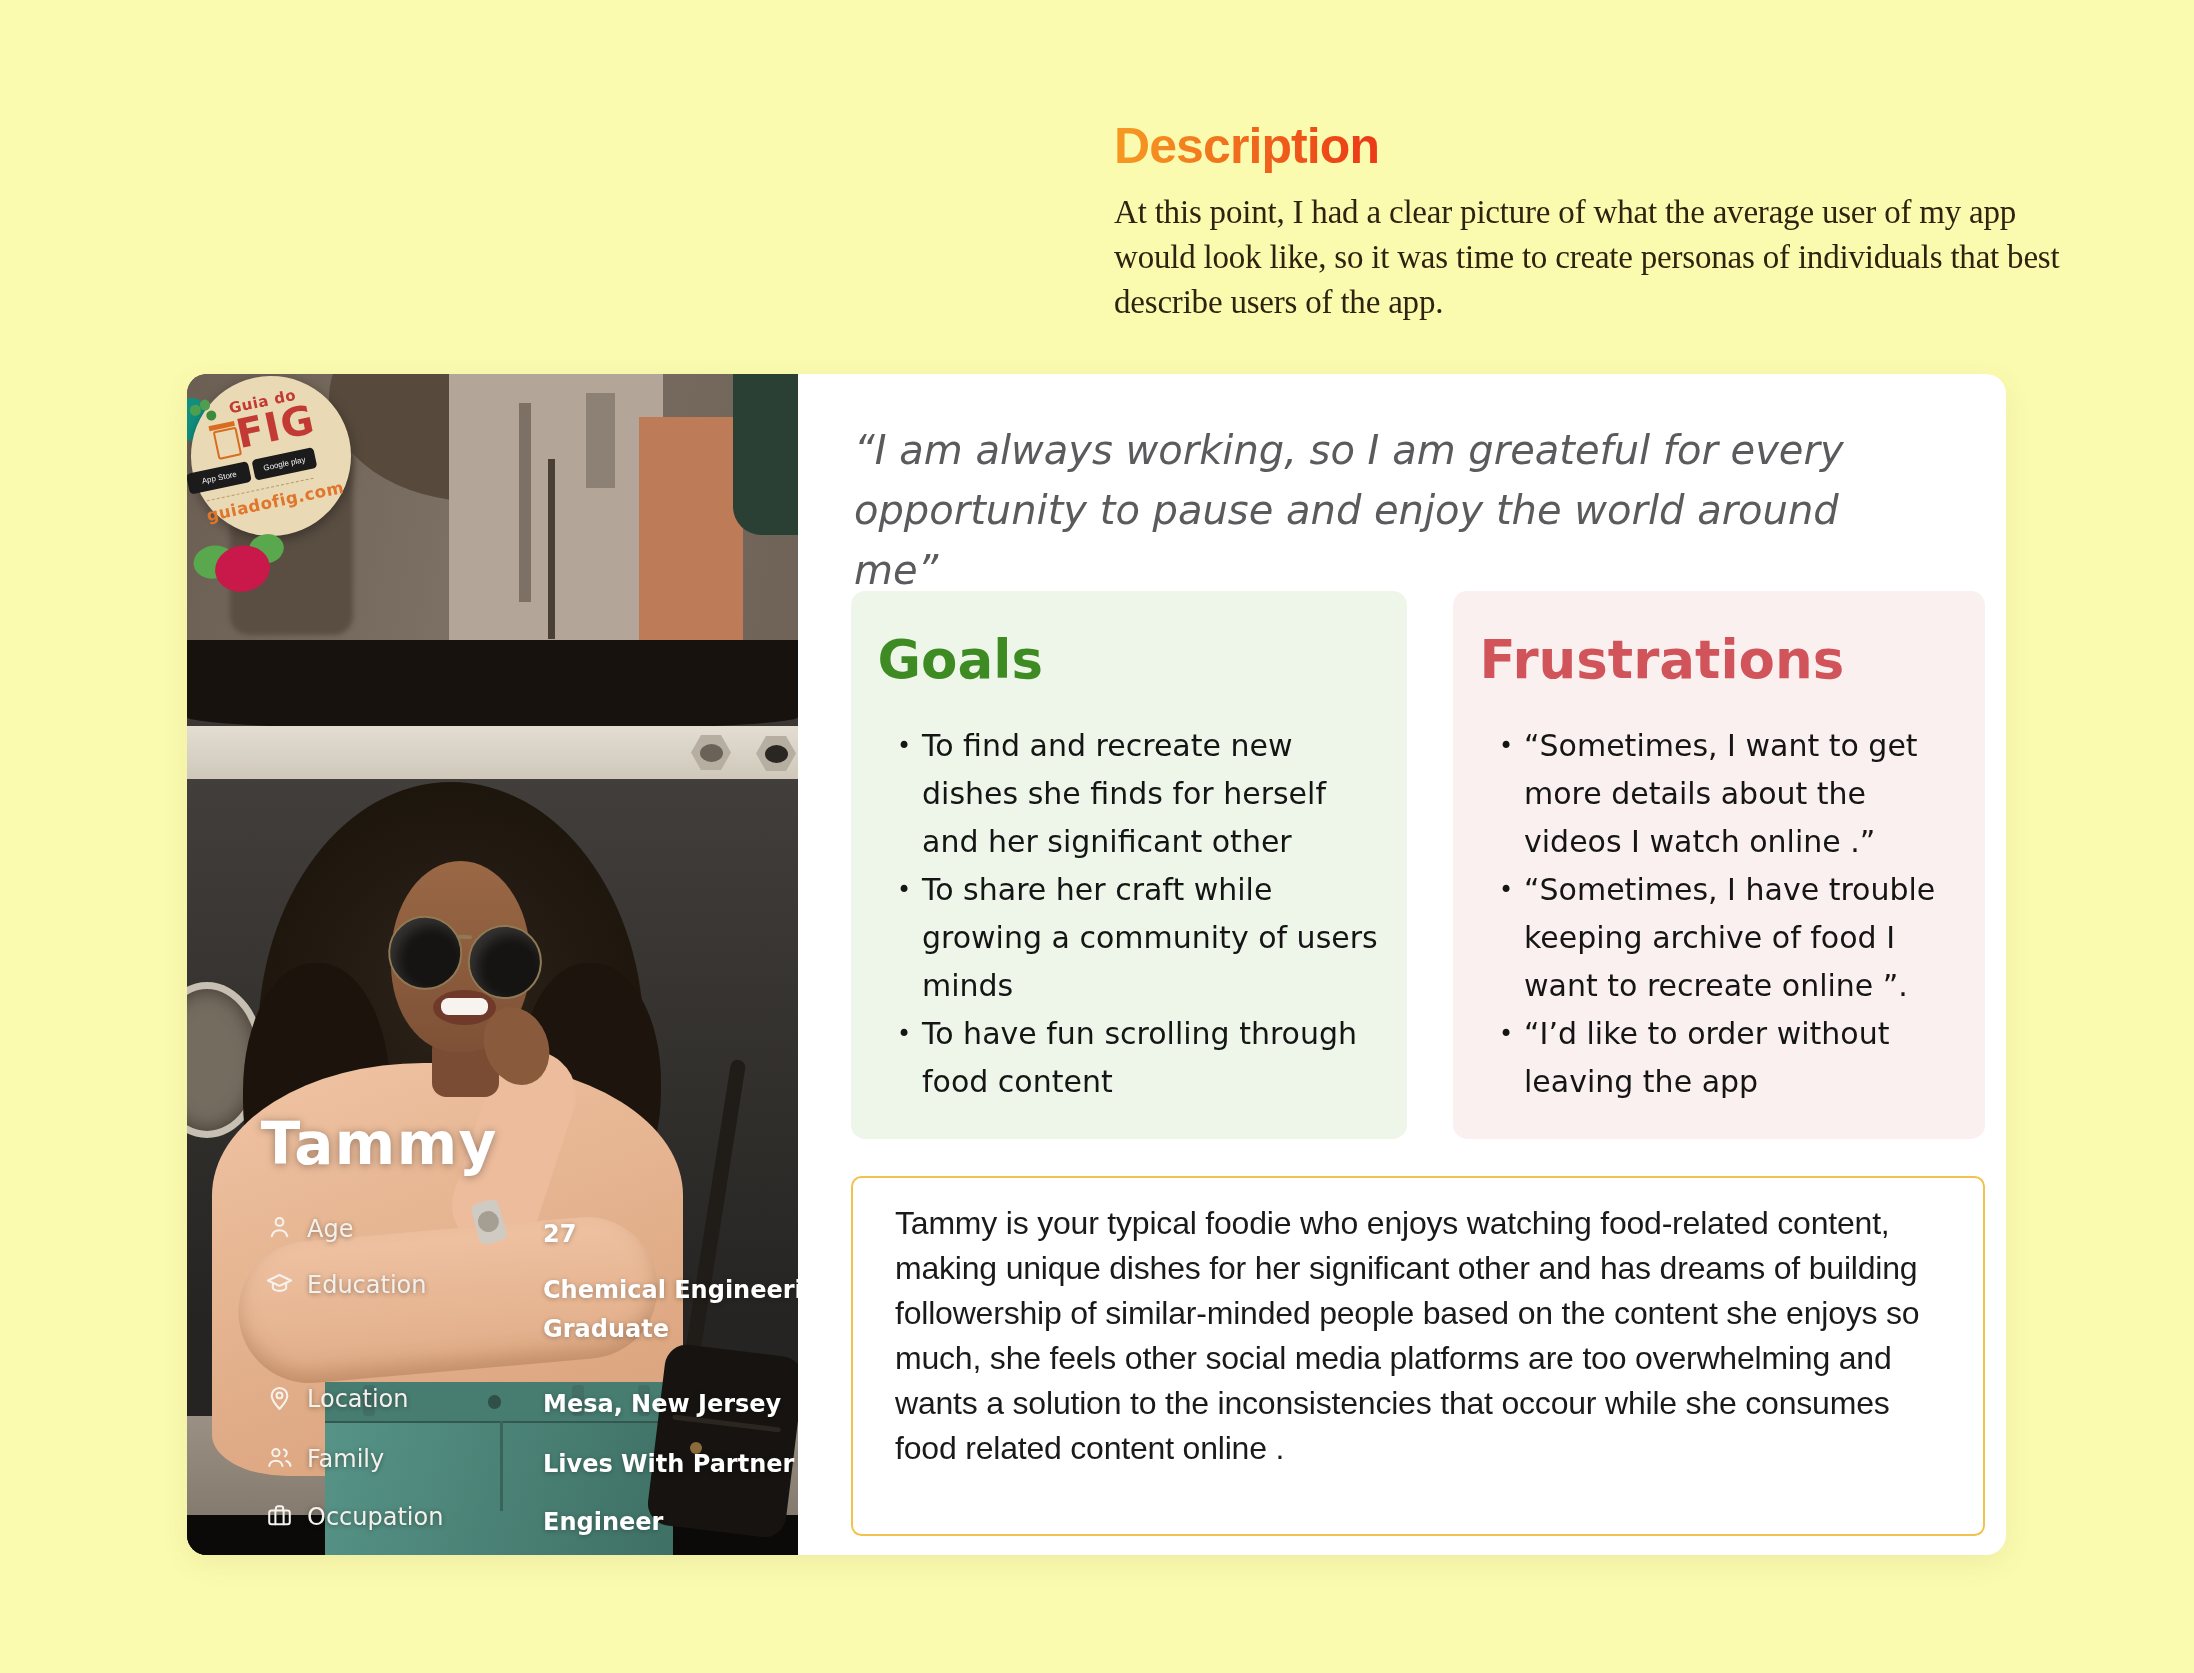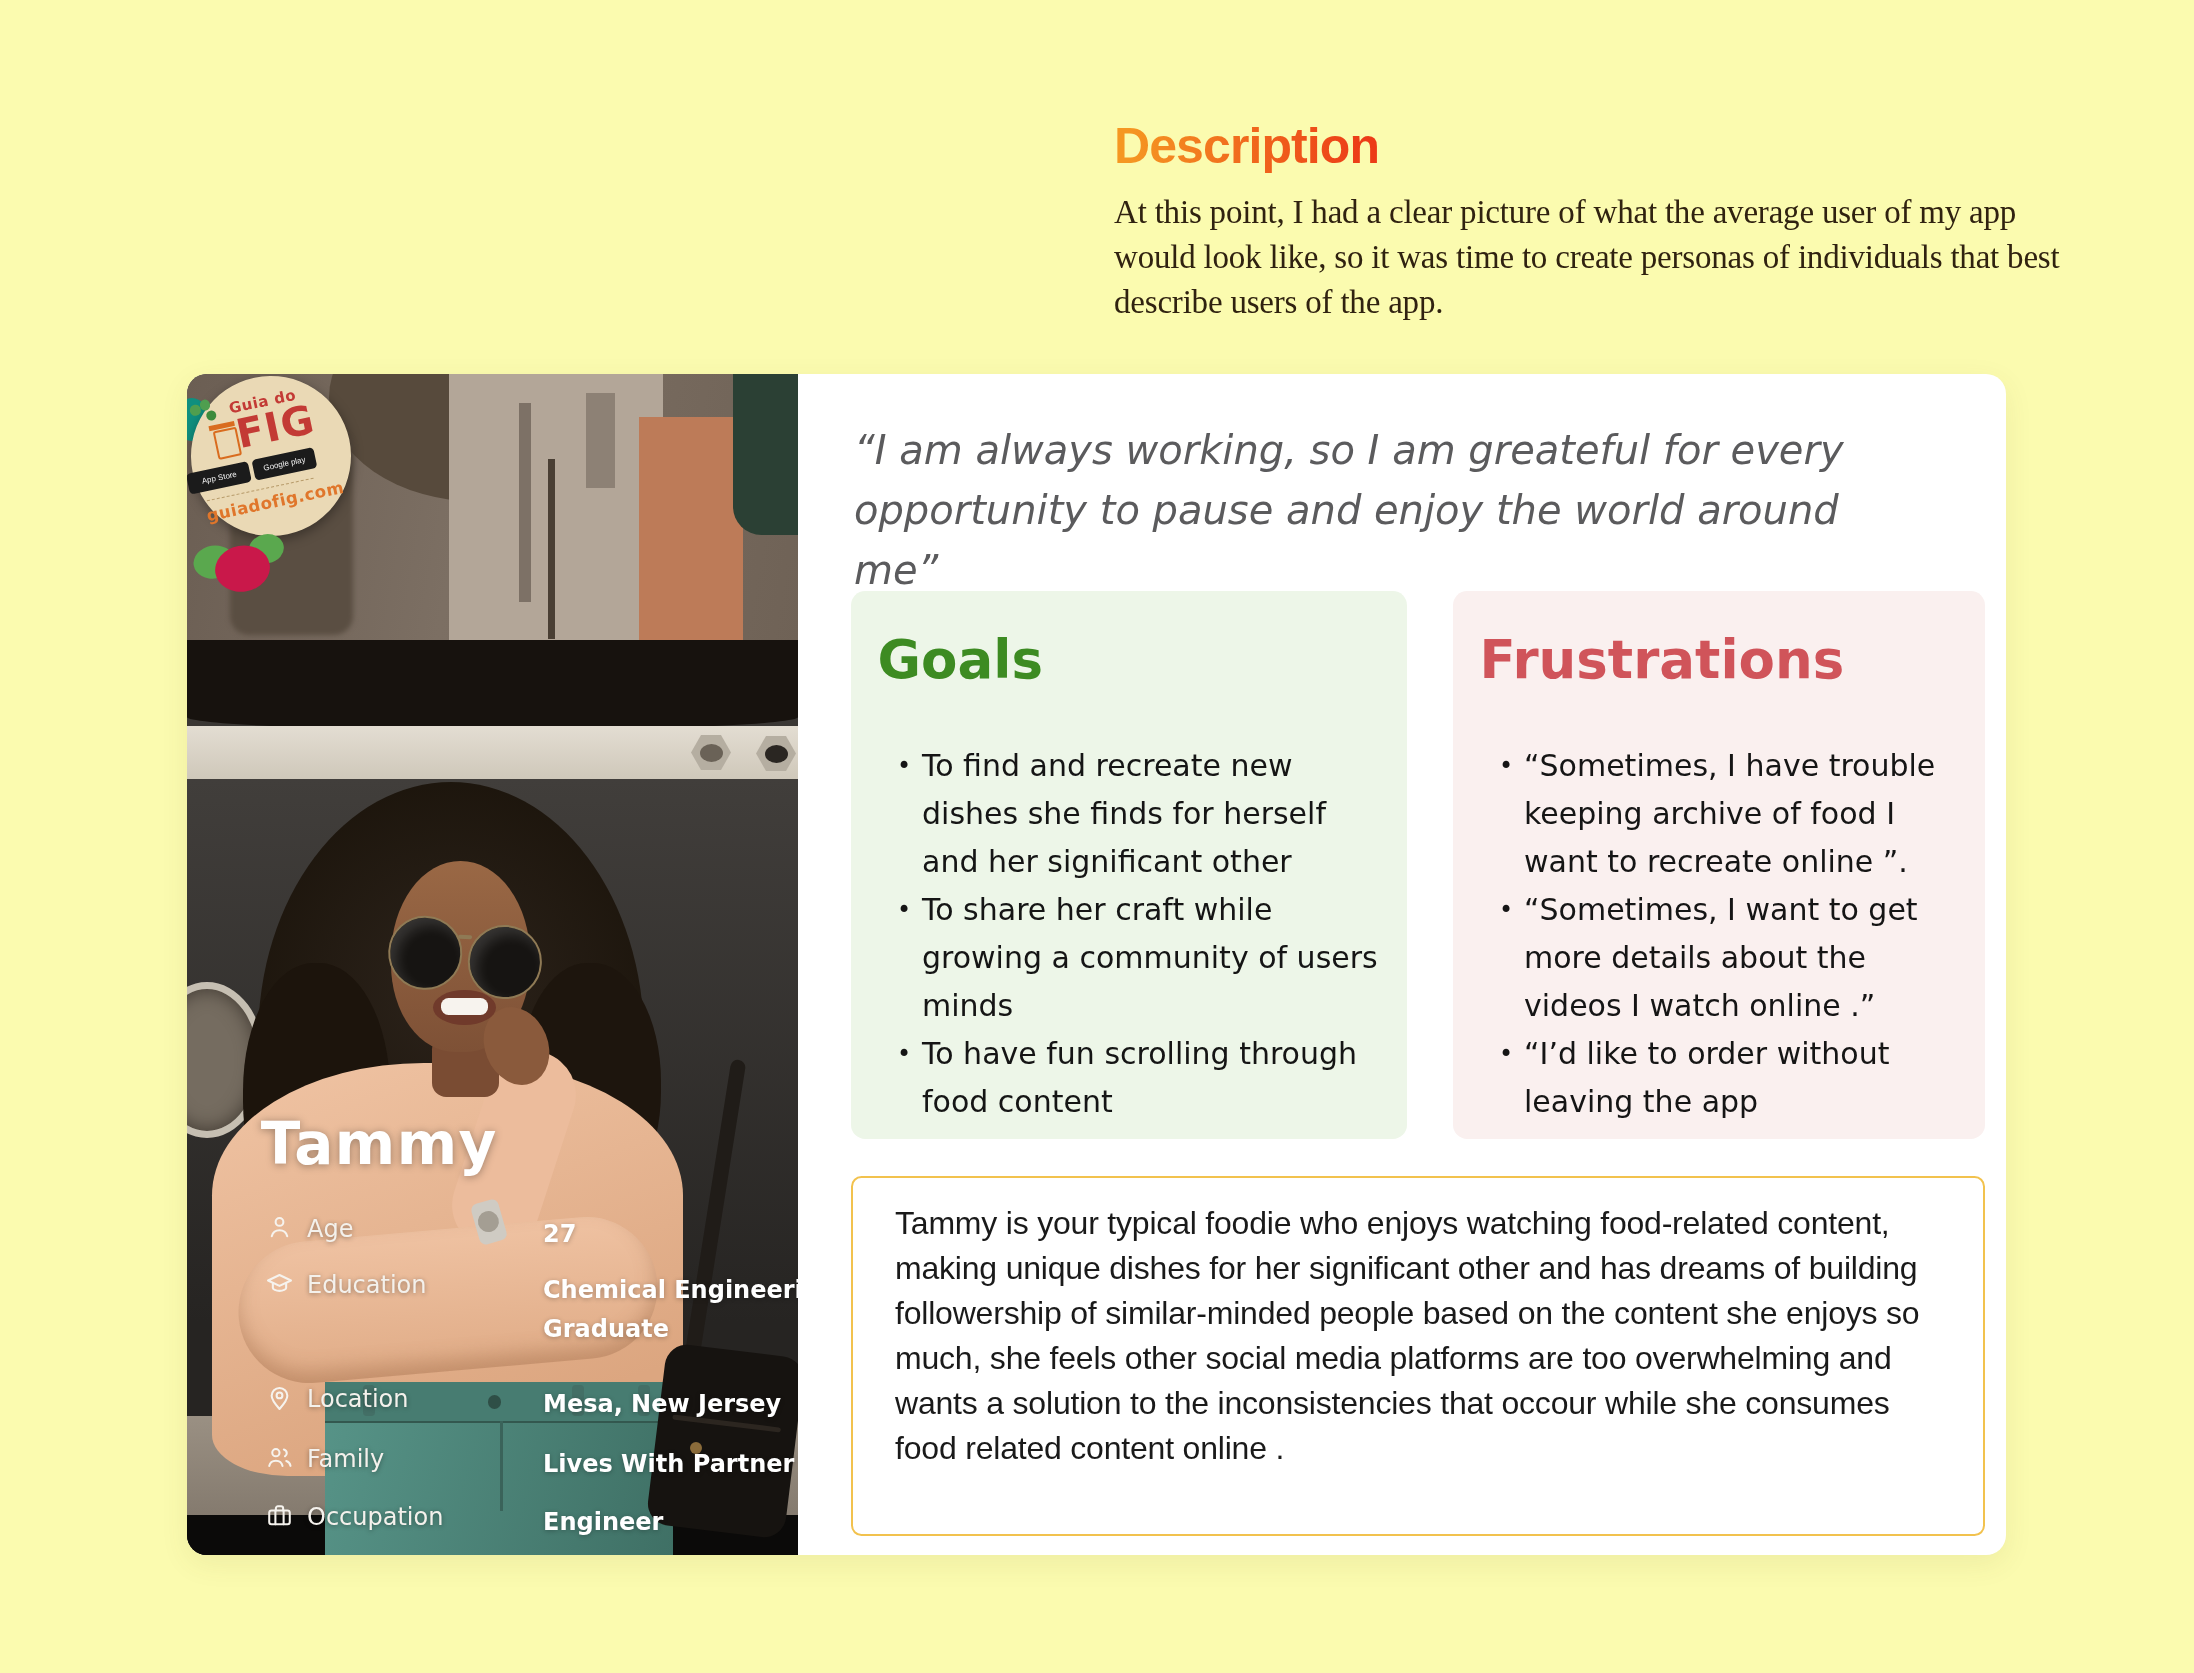--- a/index.html
+++ b/index.html
@@ -144,21 +144,21 @@
     position:absolute;left:667px;top:46px;width:1054px;margin:0;
     font-size:40px;line-height:60px;font-style:italic;color:#5b5b5d;
     font-family:"DejaVu Sans",sans-serif;
   }
   .gbox{position:absolute;top:217px;height:548px;border-radius:14.2px;}
   .gbox.goals{left:664px;width:556px;background:#EDF6E8;}
   .gbox.frus{left:1266px;width:532px;background:#FAF0EF;}
   .gbox h2{margin:40px 0 0 26.6px;font-size:53px;line-height:1.1;font-weight:700;font-family:"DejaVu Sans",sans-serif;}
   .gbox.goals h2{color:#3D8B22;}
   .gbox.frus h2{color:#D0545A;}
-  .gbox ul{margin:53px 0 0 0;padding:0 19px 0 71px;list-style:none;}
+  .gbox ul{margin:33px 0 0 0;padding:0 19px 0 71px;list-style:none;}
   .gbox li{position:relative;font-size:30px;line-height:48px;color:#151515;}
   .gbox li::before{content:"•";position:absolute;left:-25px;top:0;font-size:0.8em;}
 
   .summary{
     position:absolute;left:664px;top:802px;width:1134px;height:360px;
     background:#fff;border:2.4px solid #F2C24E;border-radius:10.4px;box-sizing:border-box;
   }
   .summary p{
     margin:0;padding:23px 52px 19px 42px;
     font-family:"Liberation Sans",sans-serif;
@@ -329,22 +329,22 @@
       <ul>
         <li>To find and recreate new dishes she finds for herself and her significant other</li>
         <li>To share her craft while growing a community of users minds</li>
         <li>To have fun scrolling through food content</li>
       </ul>
     </section>
 
     <section class="gbox frus">
       <h2>Frustrations</h2>
       <ul>
+        <li>“Sometimes, I want to get more details about the videos I watch online .”</li>
         <li>“Sometimes, I have trouble keeping archive of food I want to recreate online ”.</li>
-        <li>“Sometimes, I want to get more details about the videos I watch online .”</li>
         <li>“I’d like to order without leaving the app</li>
       </ul>
     </section>
 
     <div class="summary">
       <p>Tammy is your typical foodie who enjoys watching food-related content, making unique dishes for her significant other and has dreams of building followership of similar-minded people based on the content she enjoys so much, she feels other social media platforms are too overwhelming and wants a solution to the inconsistencies that occour while she consumes food related content online .</p>
     </div>
 
   </div>
 </div>

